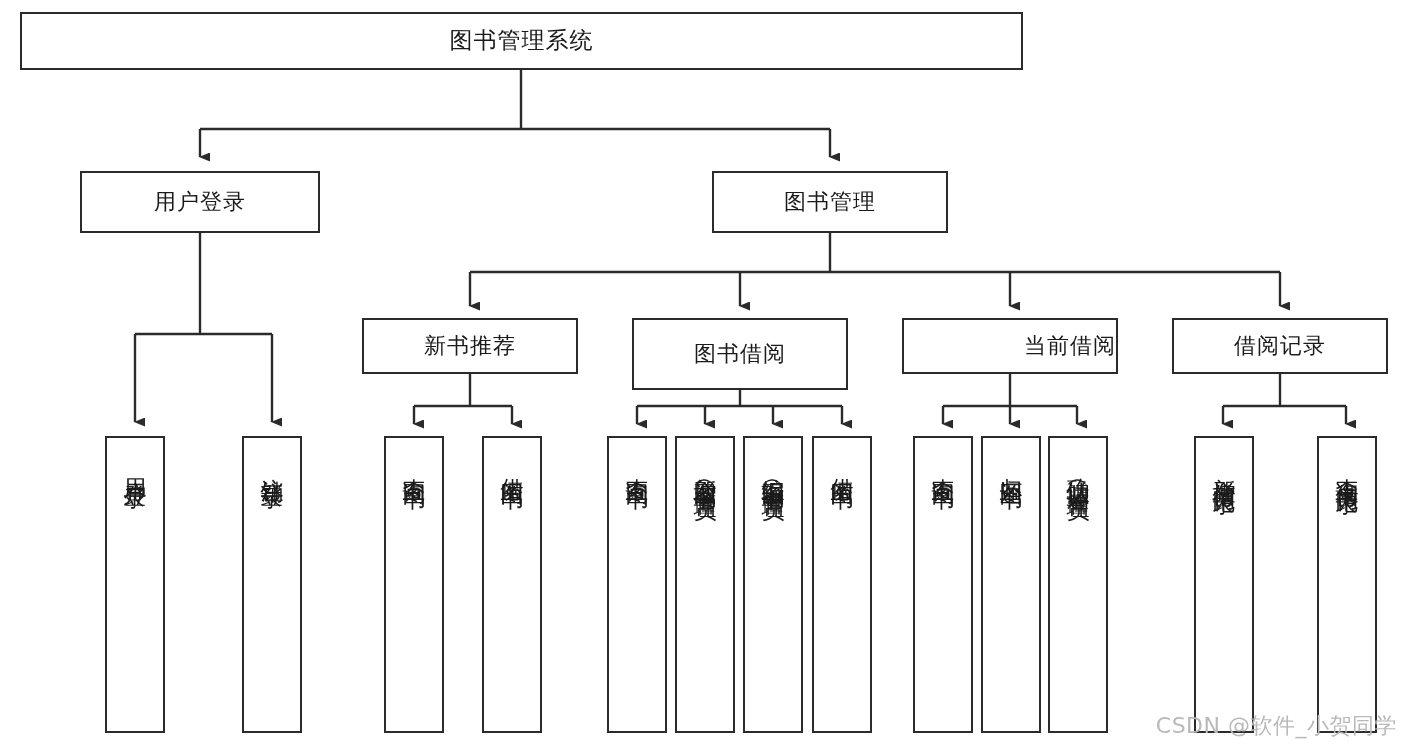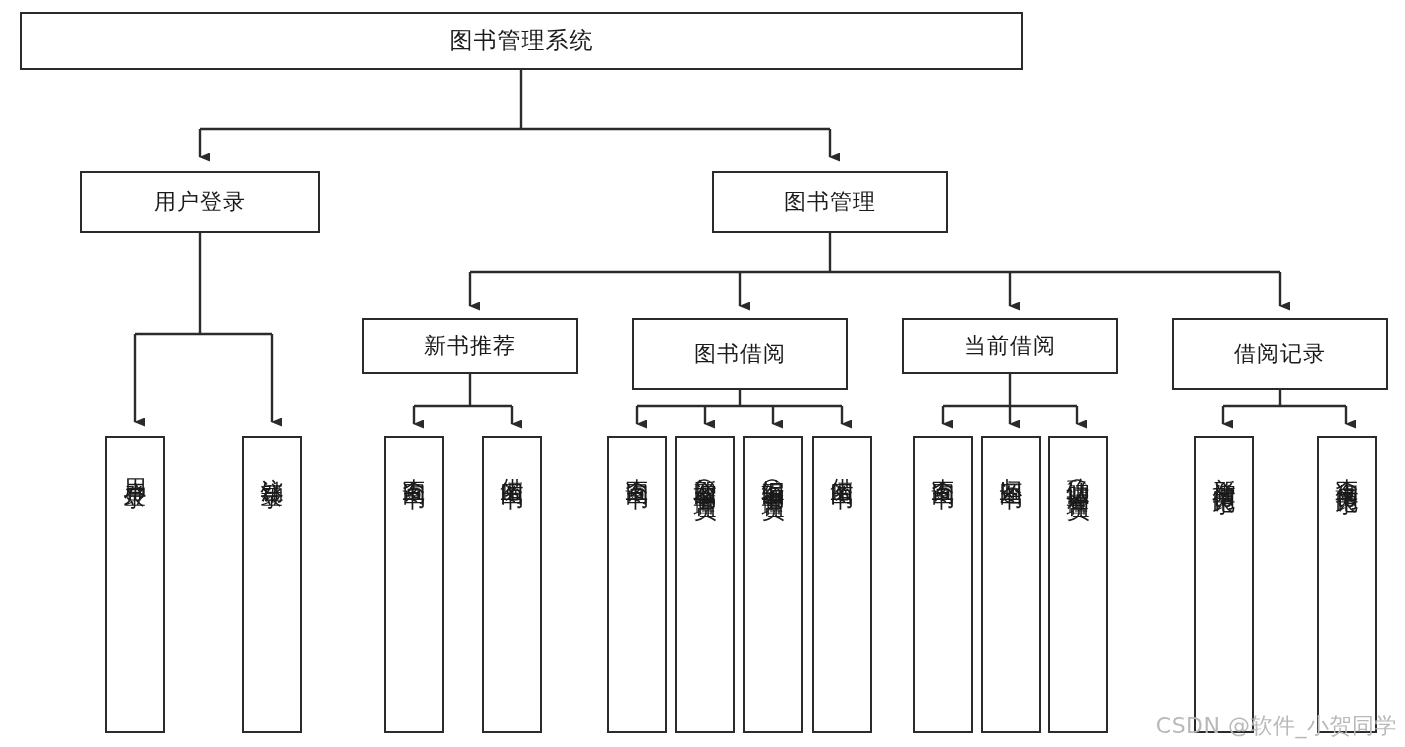--- a/index.html
+++ b/index.html
@@ -138,25 +138,25 @@
   </div>
 
   <div class="node h-node" style="left:362px; top:318px; width:216px; height:56px;">
     <span class="lbl">新书推荐</span>
   </div>
 
   <div class="node h-node" style="left:632px; top:318px; width:216px; height:72px;">
     <span class="lbl">图书借阅</span>
   </div>
 
-  <div class="node h-node" style="left:902px; top:318px; width:216px; height:56px;">
+  <div class="node h-node" style="left:902px; top:318px; width:216px; height:56px;justify-content:flex-end;">
     <span class="lbl">当前借阅</span>
   </div>
 
-  <div class="node h-node" style="left:1172px; top:318px; width:216px; height:72px;">
+  <div class="node h-node" style="left:1172px; top:318px; width:216px; height:56px;">
     <span class="lbl">借阅记录</span>
   </div>
 
   <div class="node v-node" style="left:105px; top:436px; width:60px; height:297px;">
     <span class="lbl">用户登录</span>
   </div>
 
   <div class="node v-node" style="left:242px; top:436px; width:60px; height:297px;">
     <span class="lbl">注销登录</span>
   </div>

